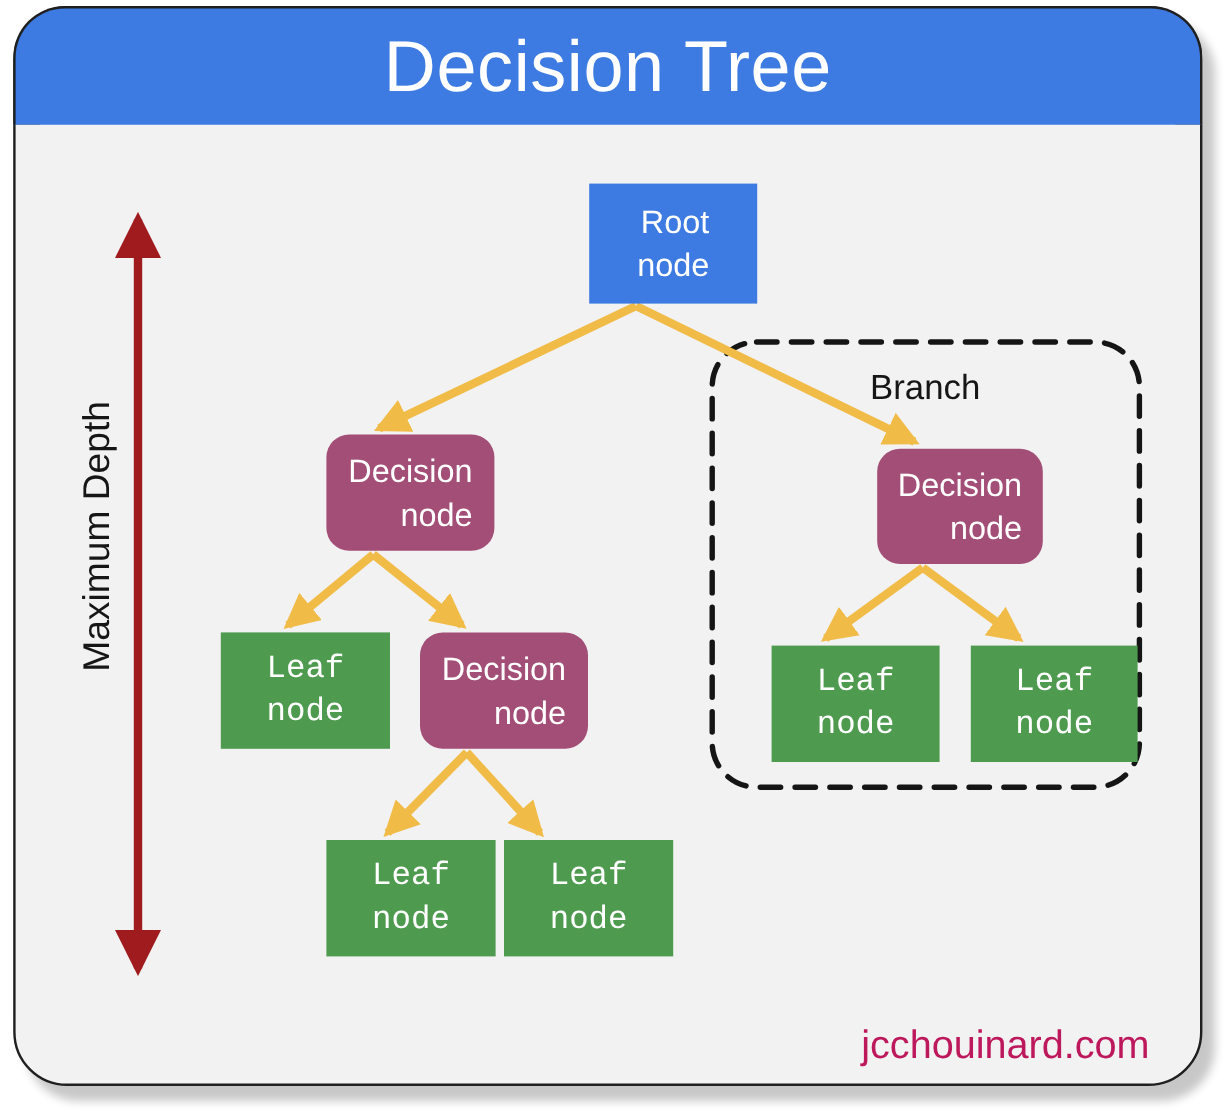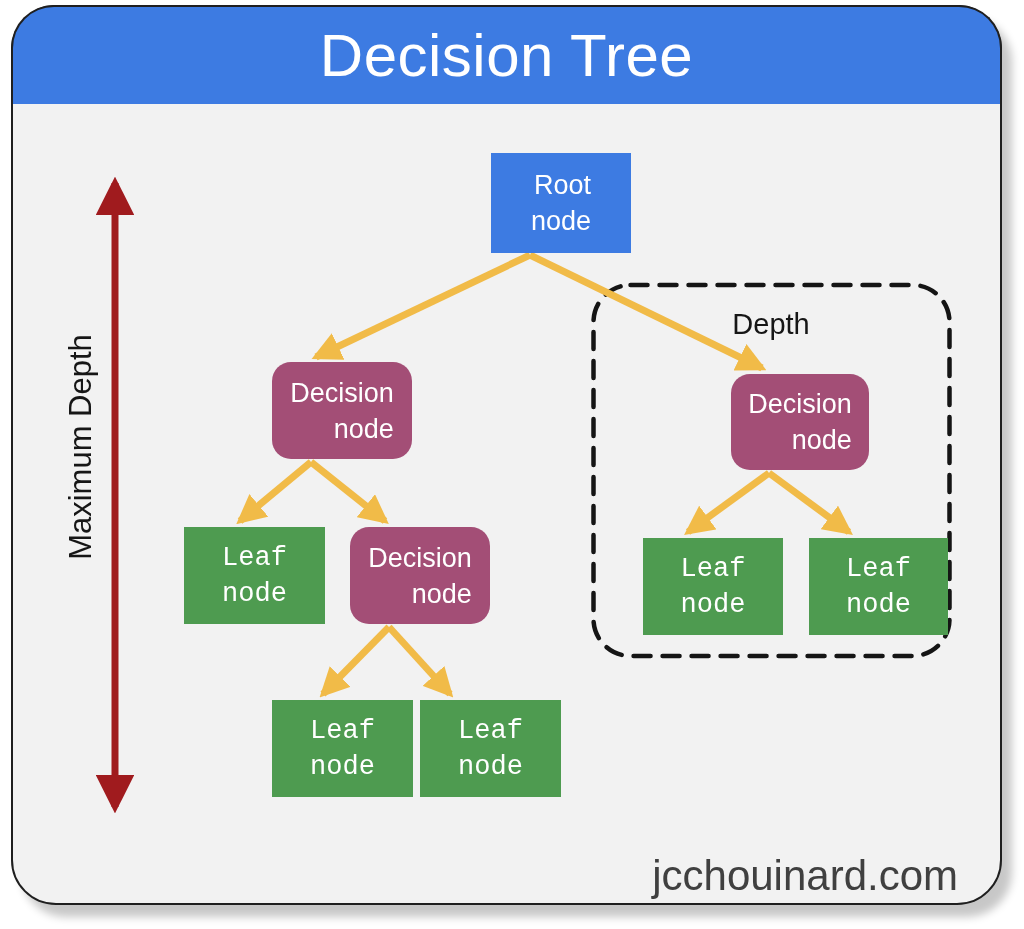--- a/index.html
+++ b/index.html
@@ -71,22 +71,22 @@
     position: absolute;
     left: 81px; top: 447px;
     transform: translate(-50%, -50%) rotate(-90deg);
     color: #161616;
     font-size: 31px;
     white-space: nowrap;
   }
   .watermark {
     position: absolute;
     right: 66px; top: 852px;
-    color: #404040;
-    font-size: 42px;
+    color: #be185d;
+    font-size: 33px;
     white-space: nowrap;
   }
 </style>
 </head>
 <body>
 
 <div id="stage">
 
   <div class="card"></div>
 
@@ -140,19 +140,19 @@
 
   <div class="node decision" style="left:700px; top:374px; width:138px; height:96px;">Decision
 node</div>
 
   <div class="node leaf" style="left:612px; top:538px; width:140px; height:97px;">Leaf
 node</div>
 
   <div class="node leaf" style="left:778px; top:538px; width:139px; height:97px;">Leaf
 node</div>
 
-  <div class="branch-label">Depth</div>
+  <div class="branch-label">Branch</div>
 
   <div class="depth-label">Maximum Depth</div>
 
   <div class="watermark">jcchouinard.com</div>
 
 </div>
 
 </body></html>

